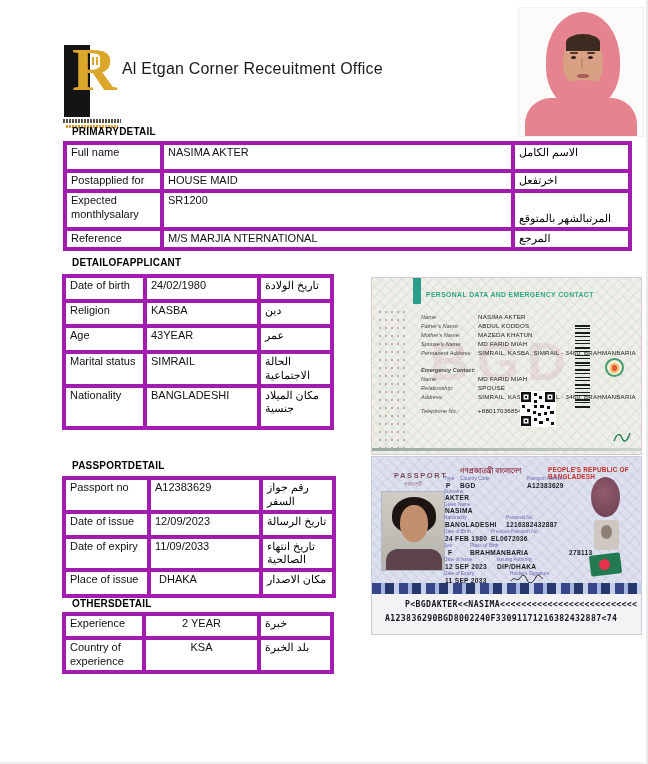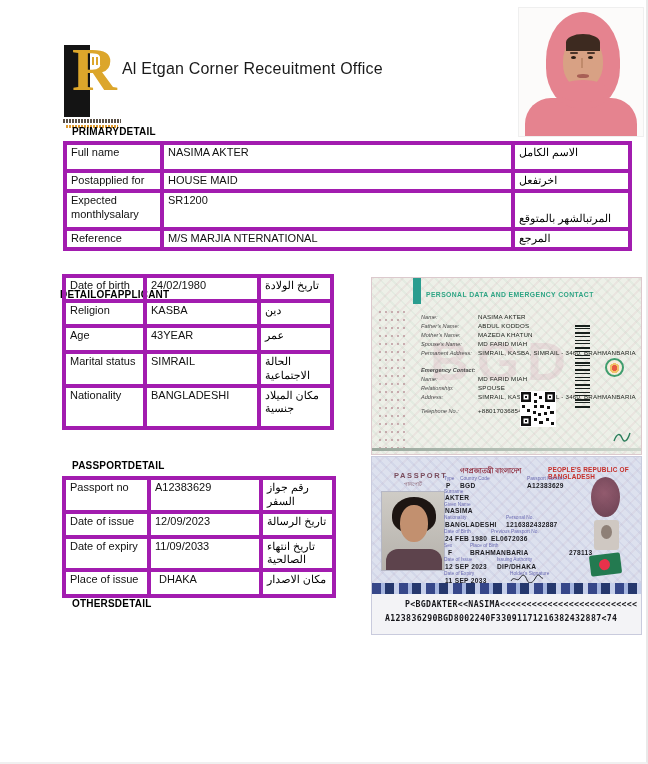--- a/index.html
+++ b/index.html
@@ -139,21 +139,21 @@
       <td class="ar" style="vertical-align:bottom">المرتبالشهر بالمتوقع</td>
     </tr>
     <tr style="height:17px">
       <td>Reference</td>
       <td>M/S MARJIA NTERNATIONAL</td>
       <td class="ar">المرجع</td>
     </tr>
   </tbody>
     </table>
 
-  <div class="abs sec-h" style="left:60px;top:257px;margin-top:32px;">DETAILOFAPPLICANT</div>
+  <div class="abs sec-h" style="left:72px;top:257px;">DETAILOFAPPLICANT</div>
   <table class="doc" style="left:62px;top:274px;width:268px;">
     <colgroup>
         <col style="width:81px">
         <col style="width:114px">
         <col style="width:73px">
       </colgroup>
     <tbody>
         <tr style="height:25px">
       <td>Date of birth</td>
       <td>24/02/1980</td>
@@ -210,20 +210,39 @@
     </tr>
     <tr style="height:26px">
       <td>Place of issue</td>
       <td style="padding-left:8px">DHAKA</td>
       <td class="ar">مكان الاصدار</td>
     </tr>
   </tbody>
     </table>
 
   <div class="abs sec-h" style="left:72px;top:598px;">OTHERSDETAIL</div>
+  <table class="doc" style="left:62px;top:612px;width:268px;">
+    <colgroup>
+        <col style="width:80px">
+        <col style="width:115px">
+        <col style="width:73px">
+      </colgroup>
+    <tbody>
+        <tr style="height:24px">
+      <td>Experience</td>
+      <td class="ctr">2 YEAR</td>
+      <td class="ar">خبرة</td>
+    </tr>
+    <tr style="height:32px">
+      <td>Country of experience</td>
+      <td class="ctr">KSA</td>
+      <td class="ar">بلد الخبرة</td>
+    </tr>
+  </tbody>
+    </table>
 
   <div class="abs pp1">
     <div class="abs pp1-tex"></div>
     <div class="abs dots" style="left:5px;top:30px;width:28px;height:150px;"></div>
     <div class="abs pp1-wm">BGD</div>
     <div class="abs pp1-ribbon"></div>
     <div class="abs pp1-head">PERSONAL DATA AND EMERGENCY CONTACT</div>
 
     <div class="abs f-label" style="left:49px;top:36px;">Name:</div>
     <div class="abs f-value" style="left:106px;top:35px;">NASIMA AKTER</div>

